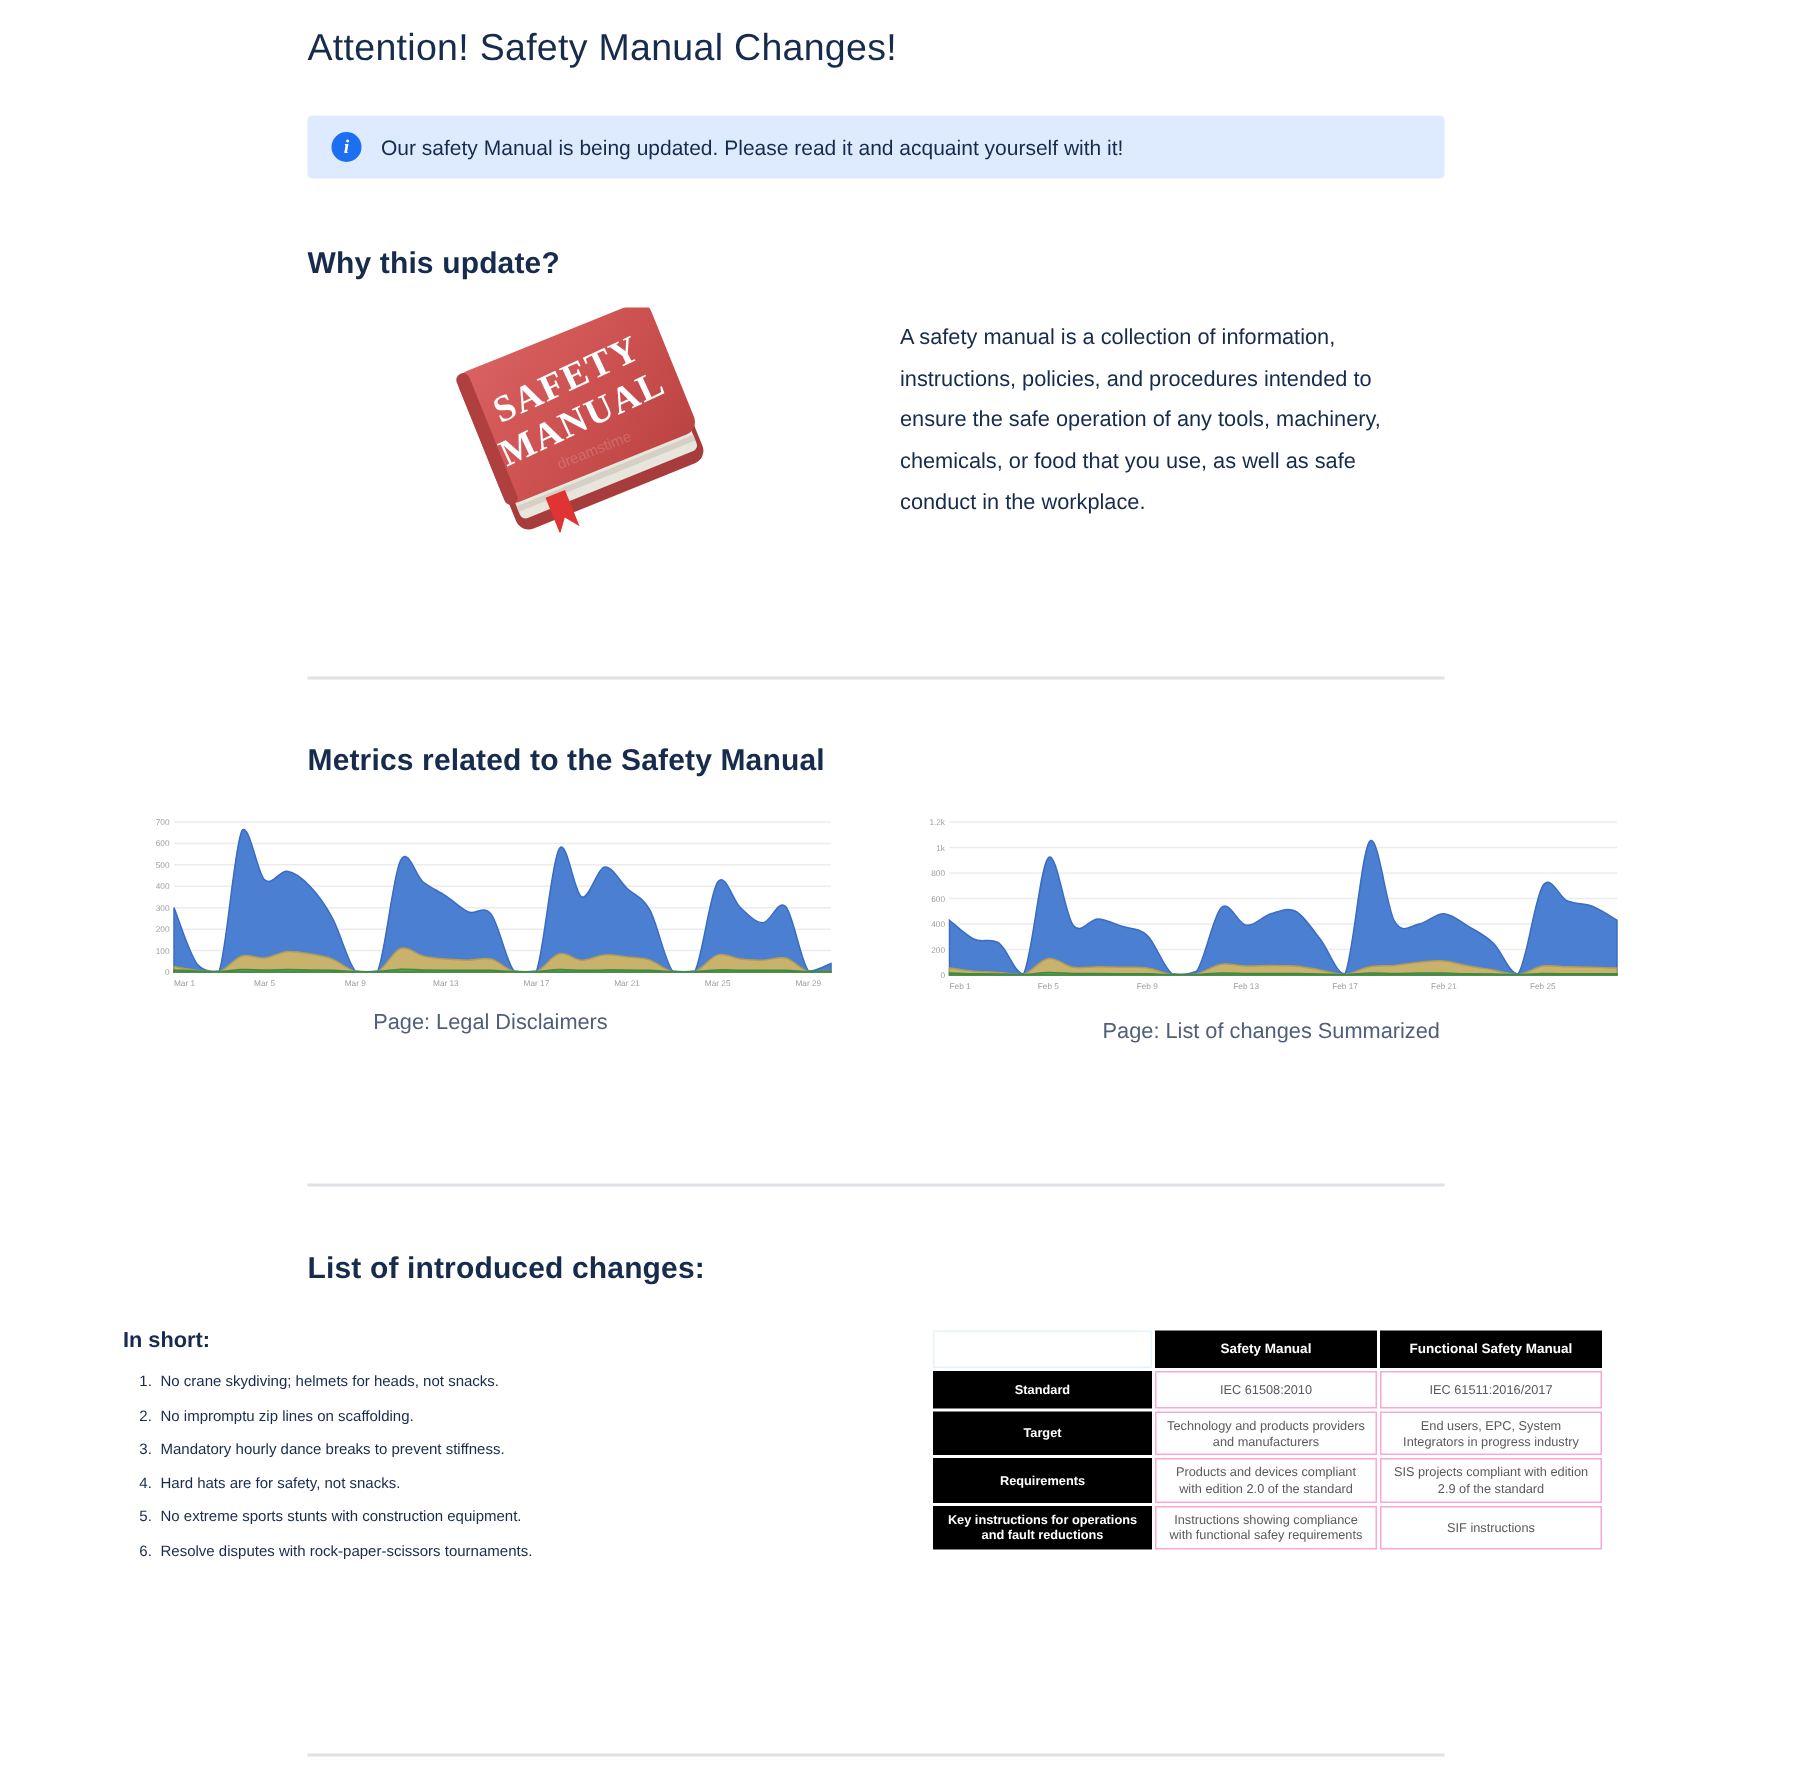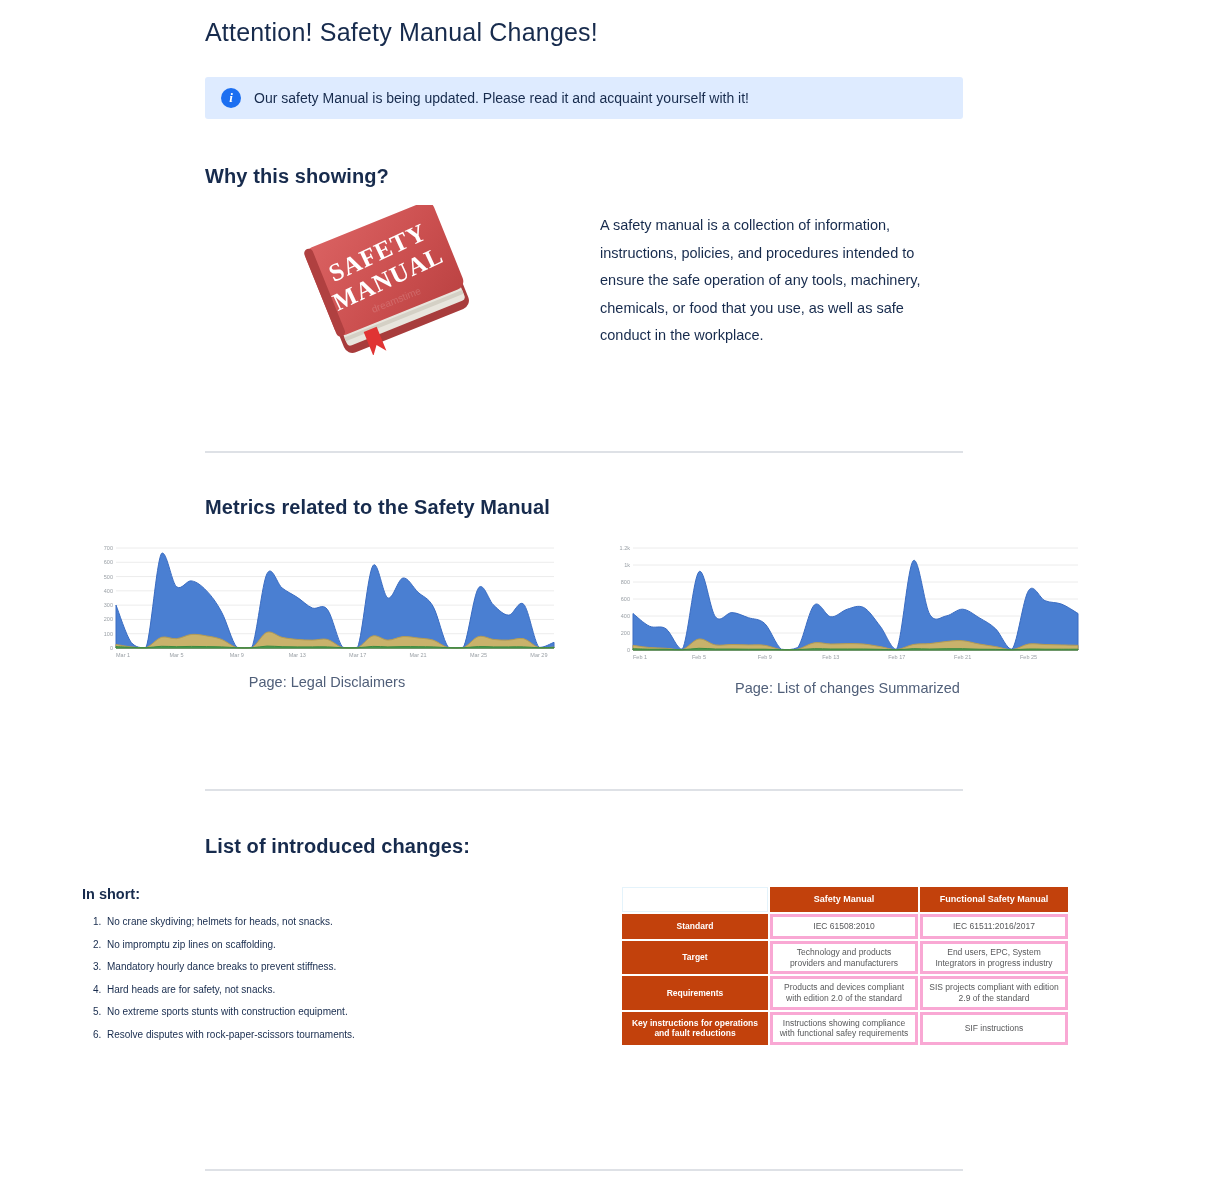--- a/index.html
+++ b/index.html
@@ -73,41 +73,41 @@
     background:#ffffff; table-layout:fixed;
     font-size:8.5px; line-height:1.25;
   }
   table.cmp-table col.c1 { width:146px; }
   table.cmp-table col.c2 { width:148px; }
   table.cmp-table col.c3 { width:148px; }
   table.cmp-table th, table.cmp-table td {
     text-align:center; vertical-align:middle; padding:3px 6px; height:25px;
   }
   table.cmp-table .blue-cell {
-    background:#c2410c; color:#ffffff; font-weight:700;
+    background:#000000; color:#ffffff; font-weight:700;
   }
   table.cmp-table thead th.corner {
     background:#ffffff; border:1px solid #E4F3FB;
   }
   table.cmp-table thead th.blue-cell { font-size:9px; }
   table.cmp-table td {
-    background:#ffffff; color:#58595B; border:3px solid #f9a8d4;
+    background:#ffffff; color:#58595B; border:1px solid #f9a8d4;
   }
 </style>
 </head>
 <body>
 
 <h1 class="abs page-title">Attention! Safety Manual Changes!</h1>
 
 <div class="abs info-panel">
   <span class="info-icon">i</span>
   <span class="info-text">Our safety Manual is being updated. Please read it and acquaint yourself with it!</span>
 </div>
 
-<h2 class="section-heading" style="top:165px;">Why this showing?</h2>
+<h2 class="section-heading" style="top:165px;">Why this update?</h2>
 
 <svg class="abs book-svg" viewBox="0 0 200 150" aria-hidden="true">
   <defs>
     <linearGradient id="cov" x1="0" y1="0" x2="1" y2="1">
       <stop offset="0" stop-color="#DA6262"></stop>
       <stop offset="0.55" stop-color="#CC5050"></stop>
       <stop offset="1" stop-color="#BC4343"></stop>
     </linearGradient>
   </defs>
   <g transform="rotate(-22 100 75)">
@@ -191,21 +191,21 @@
 <div class="divider" style="top:789px;"></div>
 
 <h2 class="section-heading" style="top:835px;">List of introduced changes:</h2>
 
 <div class="abs in-short">In short:</div>
 
 <ol class="changes-list">
   <li>No crane skydiving; helmets for heads, not snacks.</li>
   <li>No impromptu zip lines on scaffolding.</li>
   <li>Mandatory hourly dance breaks to prevent stiffness.</li>
-  <li>Hard heads are for safety, not snacks.</li>
+  <li>Hard hats are for safety, not snacks.</li>
   <li>No extreme sports stunts with construction equipment.</li>
   <li>Resolve disputes with rock-paper-scissors tournaments.</li>
 </ol>
 
 <table class="cmp-table">
   <colgroup>
       <col class="c1">
       <col class="c2">
       <col class="c3">
     </colgroup>

